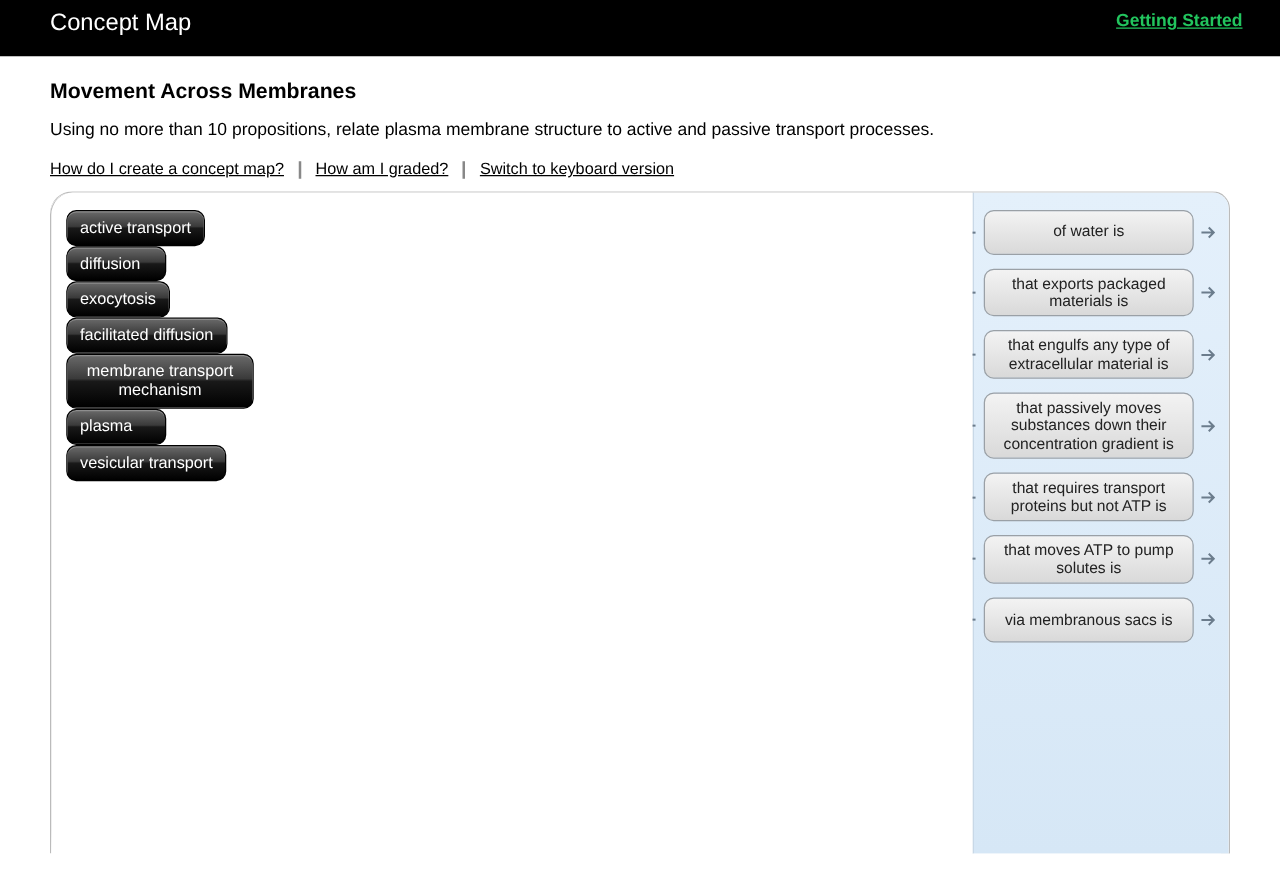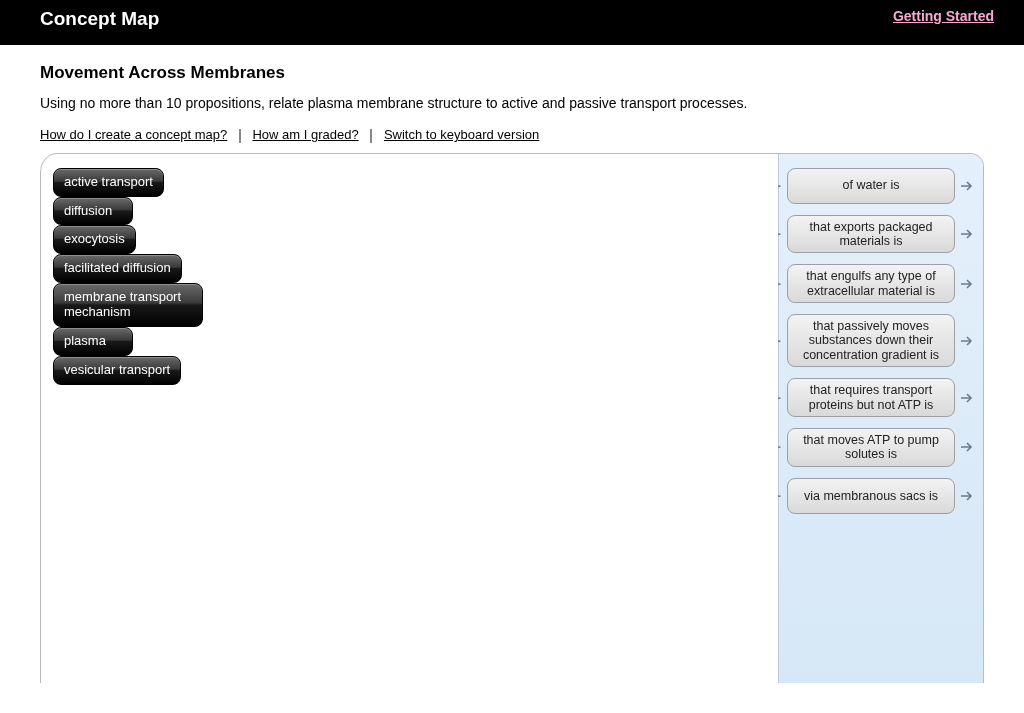--- a/index.html
+++ b/index.html
@@ -8,22 +8,22 @@
 
   .top-bar {
     background: #000;
     color: #fff;
     height: 45px;
     padding: 8px 30px 8px 40px;
     display: flex;
     align-items: flex-start;
     justify-content: space-between;
   }
-  .top-title { font-weight: bold; font-size: 19px; }
-  .top-link  { color: #f9a8d4; text-decoration: underline; font-size: 14px; font-weight: bold; cursor: pointer; }
+  .top-title { font-weight: normal; font-size: 19px; }
+  .top-link  { color: #22c55e; text-decoration: underline; font-size: 14px; font-weight: bold; cursor: pointer; }
 
   .content { padding: 14px 40px 0 40px; }
   .subtitle { font-weight: bold; font-size: 17px; margin: 4px 0 1px 0; }
   .instructions { font-size: 14px; margin: 12px 0 16px 0; }
 
   .help-links { font-size: 13px; margin-bottom: 10px; }
   .help-links a { color: #000000; text-decoration: underline; cursor: pointer; }
   .sep { display:inline-block; border-left: 2px solid #888; height: 14px; vertical-align: middle; margin: 0 8px; }
 
   .workspace {
@@ -61,21 +61,21 @@
     font-size: 13px;
     border-radius: 8px;
     border: 1px solid #000;
     background: linear-gradient(#6a6a6a 0%, #3a3a3a 45%, #191919 50%, #000 100%);
     box-shadow: inset 0 1px 0 rgba(255,255,255,0.25);
     cursor: grab;
     margin-bottom: 0;
     text-align: left;
     line-height: 1.15;
   }
-  .term.wide { max-width: 150px; }
+  .term.wide { max-width: 150px; text-align: center; }
 
   .slot-row { display: flex; align-items: center; gap: 6px; }
   .slot {
     flex: 1;
     background: linear-gradient(#f3f3f3, #d9d9d9);
     border: 1px solid #9aa0a6;
     border-radius: 8px;
     min-height: 36px;
     padding: 4px 6px;
     display: flex;

